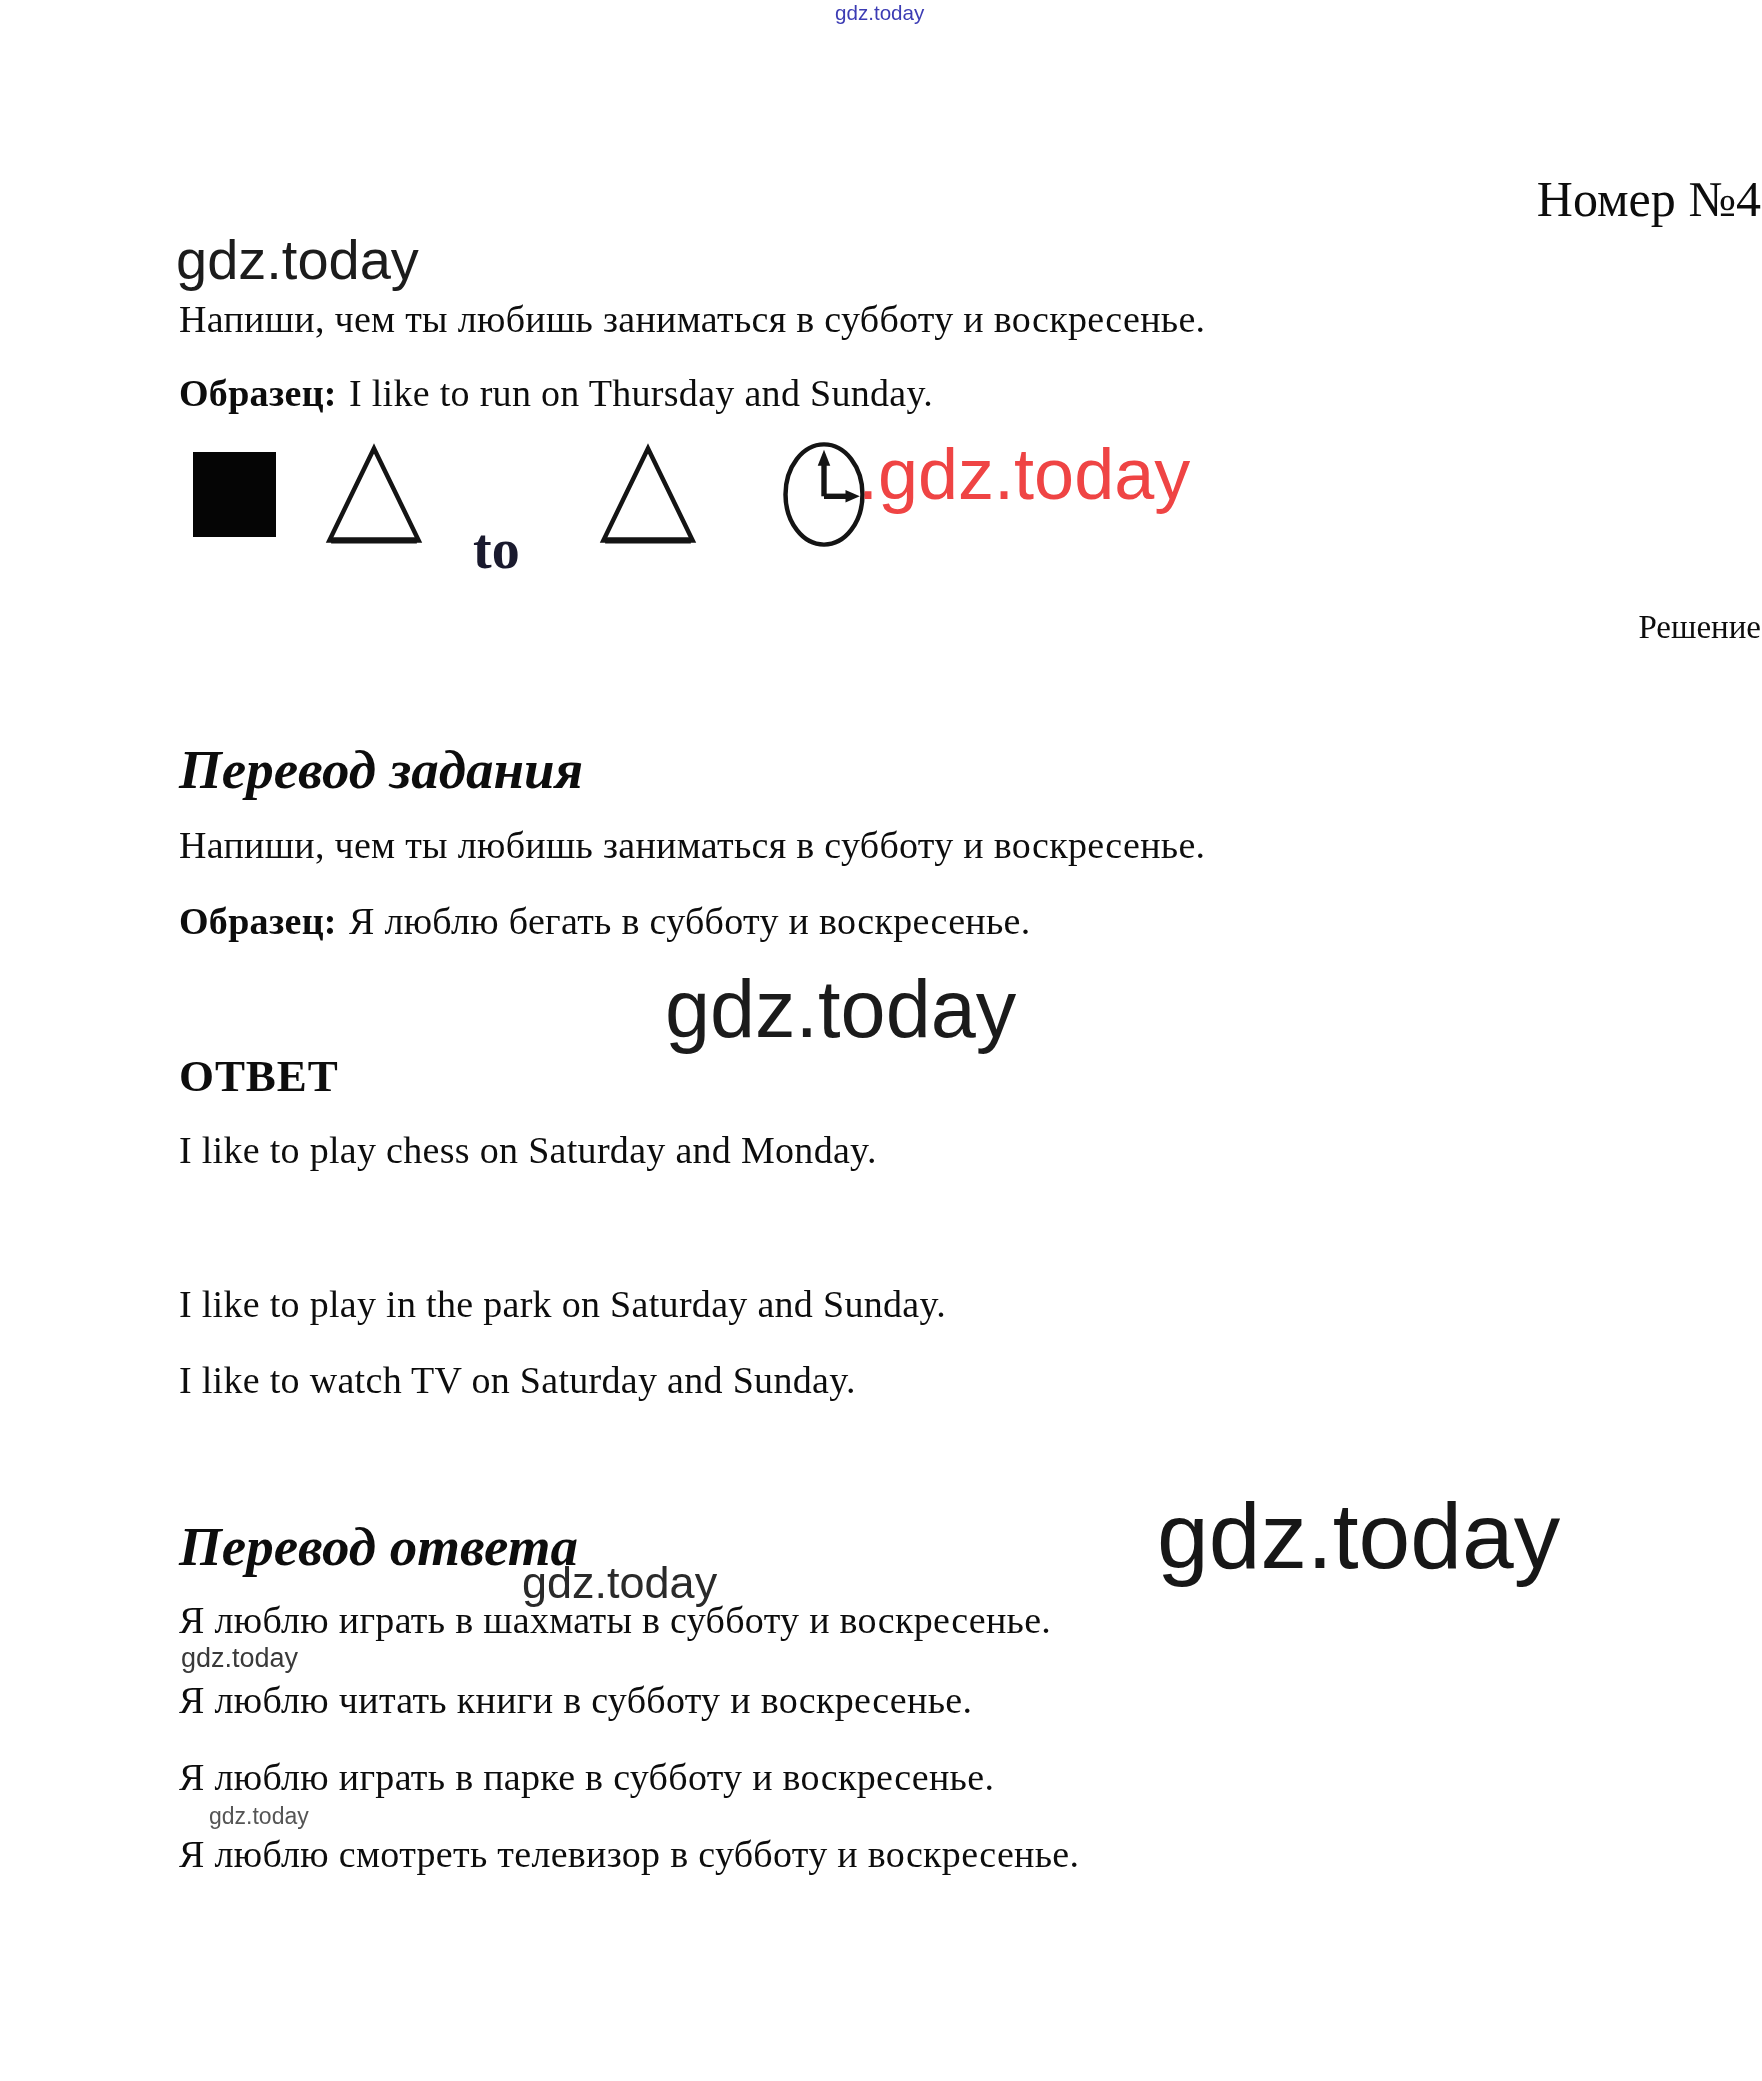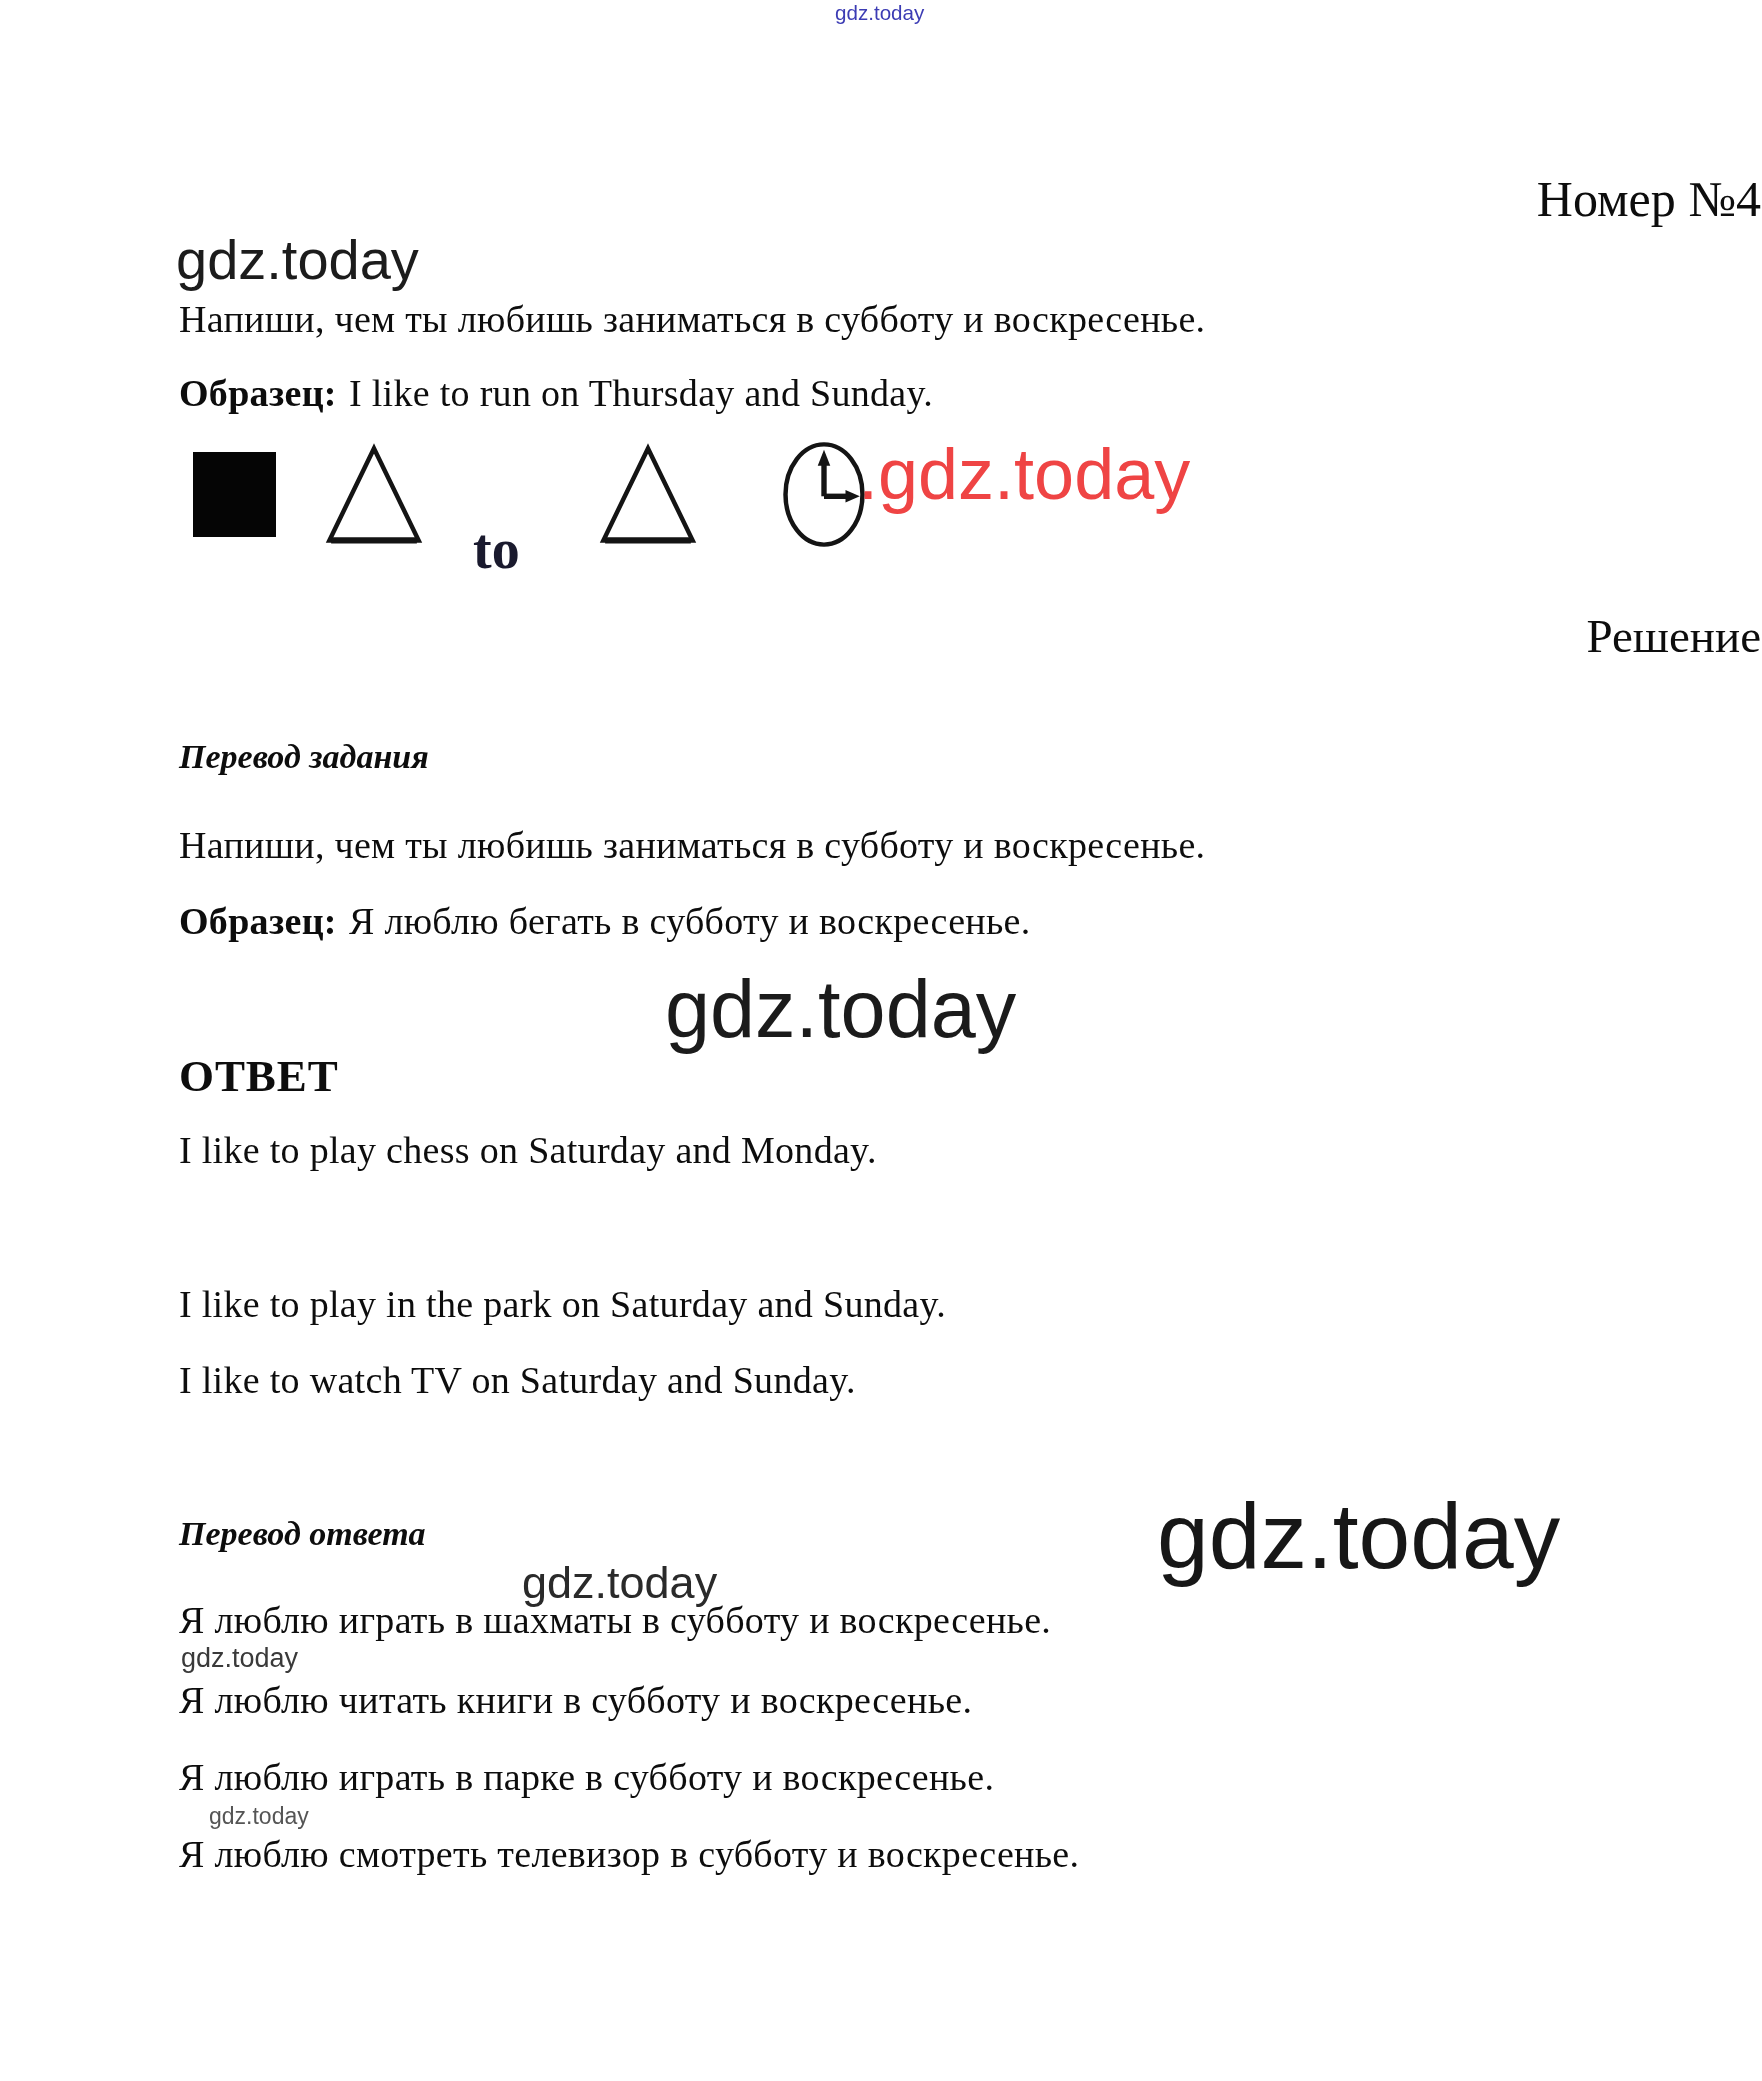--- a/index.html
+++ b/index.html
@@ -10,21 +10,21 @@
     background: #ffffff;
     overflow: hidden;
     font-family: "Liberation Serif", "DejaVu Serif", serif;
     color: #0d0d0d;
   }
   .abs { position: absolute; white-space: nowrap; }
   .centered-band { left: 170px; width: 1591px; text-align: right; }
 
   .serif-line { font-size: 38px; line-height: 1.25; letter-spacing: 0.3px; }
   .title { font-size: 50px; }
-  .heading-bold-italic { font-size: 34px; font-weight: bold; font-style: italic; }
+  .heading-bold-italic { font-size: 55px; font-weight: bold; font-style: italic; }
   .heading-bold { font-size: 45px; font-weight: bold; letter-spacing: 0.9px; text-align: center; }
   .label-bold { font-weight: bold; }
   .label-gap { margin-left: 0.32em; }
 
   .wm {
     font-family: "Liberation Sans", "DejaVu Sans", sans-serif;
     font-weight: 300;
     color: #1d1d1d;
     line-height: 1.1;
   }
@@ -74,21 +74,21 @@
   <svg class="abs" style="left:781px; top:439px;" width="86" height="111" viewBox="0 0 96 124">
     <ellipse cx="48" cy="62" rx="43" ry="56" fill="none" stroke="#141414" stroke-width="5"></ellipse>
     <line x1="48" y1="64" x2="48" y2="26" stroke="#141414" stroke-width="6"></line>
     <path d="M48 12 L41 30 L55 30 Z" fill="#141414"></path>
     <line x1="48" y1="64" x2="76" y2="64" stroke="#141414" stroke-width="6"></line>
     <path d="M88 64 L72 57 L72 71 Z" fill="#141414"></path>
   </svg>
 
   <div class="abs wm wm-inline" style="left:858px; top:435px;">.gdz.today</div>
 
-  <div class="abs centered-band" style="top:609px; font-size:47px;">Решение</div>
+  <div class="abs centered-band" style="top:609px; font-size:33px;">Решение</div>
 
   <div class="abs heading-bold-italic" style="left:179px; top:738px;">Перевод задания</div>
 
   <div class="abs serif-line" style="left:179px; top:822px;">Напиши, чем ты любишь заниматься в субботу и воскресенье.</div>
 
   <div class="abs serif-line" style="left:179px; top:898px;">
     <span class="label-bold">Образец:</span><span class="label-gap">Я люблю бегать в субботу и воскресенье.</span>
   </div>
 
   <div class="abs wm wm-center" style="left:665px; top:965px;">gdz.today</div>

